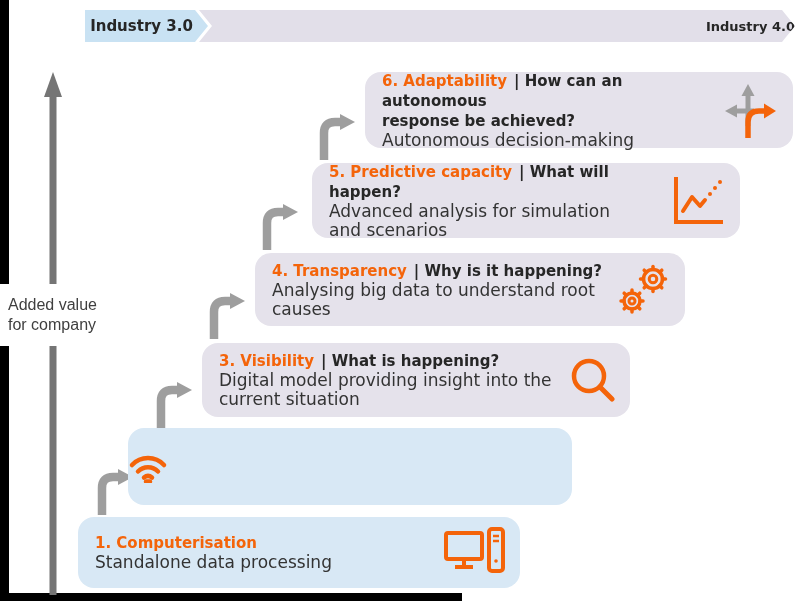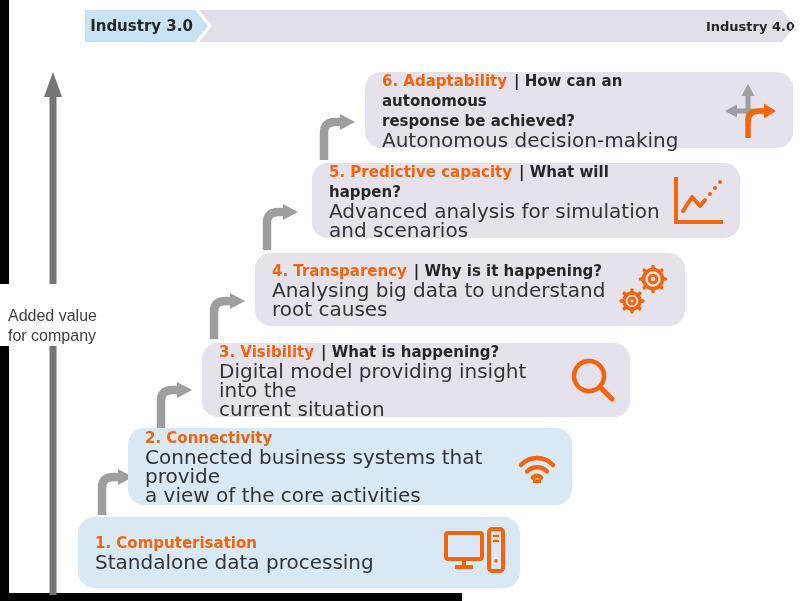--- a/index.html
+++ b/index.html
@@ -22,39 +22,39 @@
     display:flex;align-items:center;justify-content:center;padding-right:10px;box-sizing:border-box;
     font-size:15px;font-weight:bold;color:var(--c-dark_text);}
   .banner-i4{position:absolute;left:199px;top:10px;width:596px;height:32px;background:var(--c-banner_lavender);
     clip-path:polygon(0 0,calc(100% - 13px) 0,100% 50%,calc(100% - 13px) 100%,0 100%,13px 50%);
     display:flex;align-items:center;justify-content:flex-end;box-sizing:border-box;
     font-size:13px;font-weight:bold;color:var(--c-dark_text);}
 
   
   .axis-arrow{position:absolute;left:40px;top:70px;}
   .axis-label{position:absolute;left:0;top:284px;width:118px;height:62px;background:#fff;
-    display:flex;align-items:flex-end;padding-left:8px;box-sizing:border-box;
+    display:flex;align-items:center;padding-left:8px;box-sizing:border-box;
     font-family:"Liberation Sans",sans-serif;font-size:16px;line-height:20px;
     color:var(--c-label_text);white-space:pre-line;}
 
   
   .step{position:absolute;border-radius:16px;display:flex;align-items:center;box-sizing:border-box;}
   .blue{background:var(--c-box_blue);}
   .lav{background:var(--c-box_lavender);justify-content:center;}
   .s1{left:78px;top:517px;width:442px;height:71px;}
   .s2{left:128px;top:428px;width:444px;height:77px;}
   .s3{left:202px;top:343px;width:428px;height:74px;}
   .s4{left:255px;top:253px;width:430px;height:73px;}
   .s5{left:312px;top:163px;width:428px;height:75px;}
   .s6{left:365px;top:72px;width:428px;height:76px;}
   .step-text{flex:1;padding-left:17px;}
   .title-line{font-size:15px;font-weight:bold;line-height:20px;}
   .t-orange{color:var(--c-orange);}
   .t-q{color:var(--c-dark_text);margin-left:7px;white-space:pre-line;}
-  .body{font-size:20px;line-height:19px;color:var(--c-body_text);white-space:pre-line;}
+  .body{font-size:17px;line-height:19px;color:var(--c-body_text);white-space:pre-line;}
   .step-icon{flex:0 0 auto;padding-right:15px;display:flex;align-items:center;}
 
   
   .conn{position:absolute;}
   .c2{left:93px;top:467px;}
   .c3{left:152px;top:380px;}
   .c4{left:205px;top:291px;}
   .c5{left:258px;top:202px;}
   .c6{left:315px;top:112px;}
 
@@ -120,25 +120,20 @@
         <line x1="12" y1="40" x2="30" y2="40" class="ostroke" stroke-width="4"></line>
         <rect x="46" y="2" width="14" height="42" rx="3" fill="none" class="ostroke" stroke-width="4"></rect>
         <line x1="50" y1="9" x2="56" y2="9" class="ostroke" stroke-width="2.5"></line>
         <line x1="50" y1="14" x2="56" y2="14" class="ostroke" stroke-width="2.5"></line>
         <circle cx="53" cy="34" r="1.8" class="ofill"></circle>
       </svg>
     </div>
   </div>
 
   <div class="step s2 blue">
-    <div class="step-text">
-      <div class="title-line"><span class="t-orange">2. Connectivity</span><span class="t-q"></span></div>
-      <div class="body">Connected business systems that provide
-a view of the core activities</div>
-    </div>
     <div class="step-icon">
       <svg width="40" height="33" viewBox="0 0 40 33">
         <path d="M4,15 A22,22 0 0 1 36,15" fill="none" class="ostroke" stroke-width="4.5" stroke-linecap="round"></path>
         <path d="M10,21.5 A14,14 0 0 1 30,21.5" fill="none" class="ostroke" stroke-width="4.5" stroke-linecap="round"></path>
         <path d="M16,27.5 A6.5,6.5 0 0 1 24,27.5" fill="none" class="ostroke" stroke-width="4.5" stroke-linecap="round"></path>
         <line x1="18" y1="31.5" x2="22" y2="31.5" class="ostroke" stroke-width="4.5" stroke-linecap="round"></line>
       </svg>
     </div>
   </div>
 

